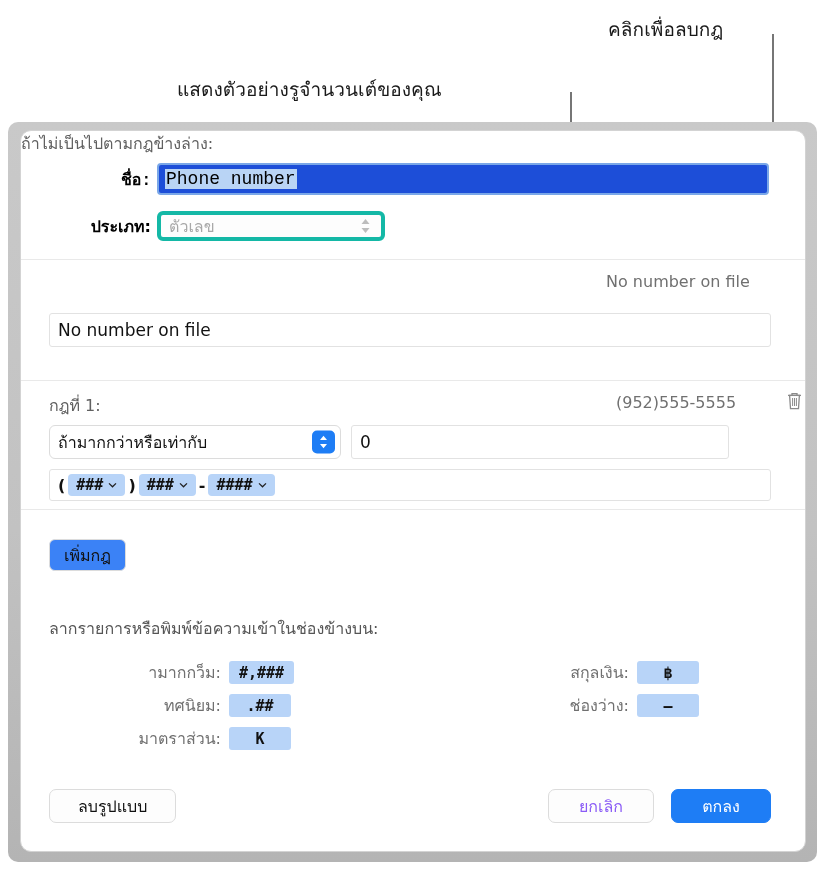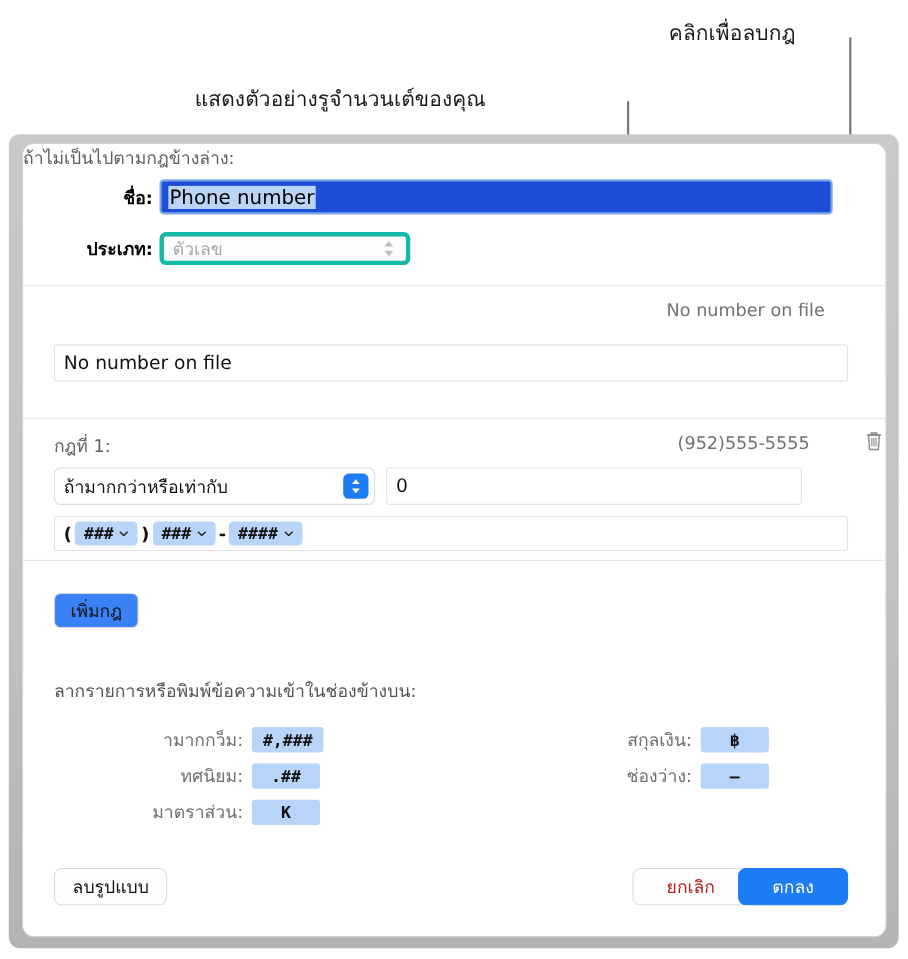--- a/index.html
+++ b/index.html
@@ -68,21 +68,21 @@
     font-weight: bold;
     text-align: right;
   }
 
   .sub-label {
     font-size: 16px;
     color: #606060;
   }
 
   
-  #name-row { left: 0; top: 32px; width: 100%; }
+  #name-row { left: 12px; top: 32px; width: 100%; font-family: Liberation Mono, monospace; }
   #name-label { width: 118px; }
   #name-input {
     margin-left: 6px;
     width: 612px;
     height: 32px;
     border: 2px solid #7aa7e8;
     border-radius: 4px;
     background: #1d4ed8;
     display: flex;
     align-items: center;
@@ -90,21 +90,21 @@
   }
   #name-value {
     font-size: 18px;
     color: #000;
     background: #b9d4f5;
     padding: 0 1px;
   }
 
   
   #type-row { left: 0; top: 80px; width: 100%; }
-  #type-label { width: 118px; }
+  #type-label { width: 118px; margin-left: 12px; }
   #type-select {
     margin-left: 6px;
     width: 228px;
     height: 30px;
     border: 4px solid #14b8a6;
     border-radius: 6px;
     background: #fdfdfd;
     display: flex;
     align-items: center;
     padding: 0 8px;
@@ -322,37 +322,36 @@
   
   .btn {
     position: absolute;
     height: 34px;
     border-radius: 7px;
     display: flex;
     align-items: center;
     justify-content: center;
     font-size: 16px;
     cursor: pointer;
-    padding: 0 16px;
+    padding: 0 28px;
   }
   #delete-format-button {
     left: 28px;
     top: 658px;
     border: 1px solid #dcdcdc;
     background: #fdfdfd;
     color: #111;
   }
   #cancel-button {
     left: 527px;
     top: 658px;
     border: 1px solid #dcdcdc;
     background: #fdfdfd;
-    color: #b91c1c;
+    color: #8b5cf6;
     min-width: 106px;
-    margin-left: 27px;
   }
   #ok-button {
     left: 650px;
     top: 658px;
     background: #1e7df5;
     color: #fff;
     border: 1px solid #1e7df5;
     min-width: 100px;
   }
 </style>

